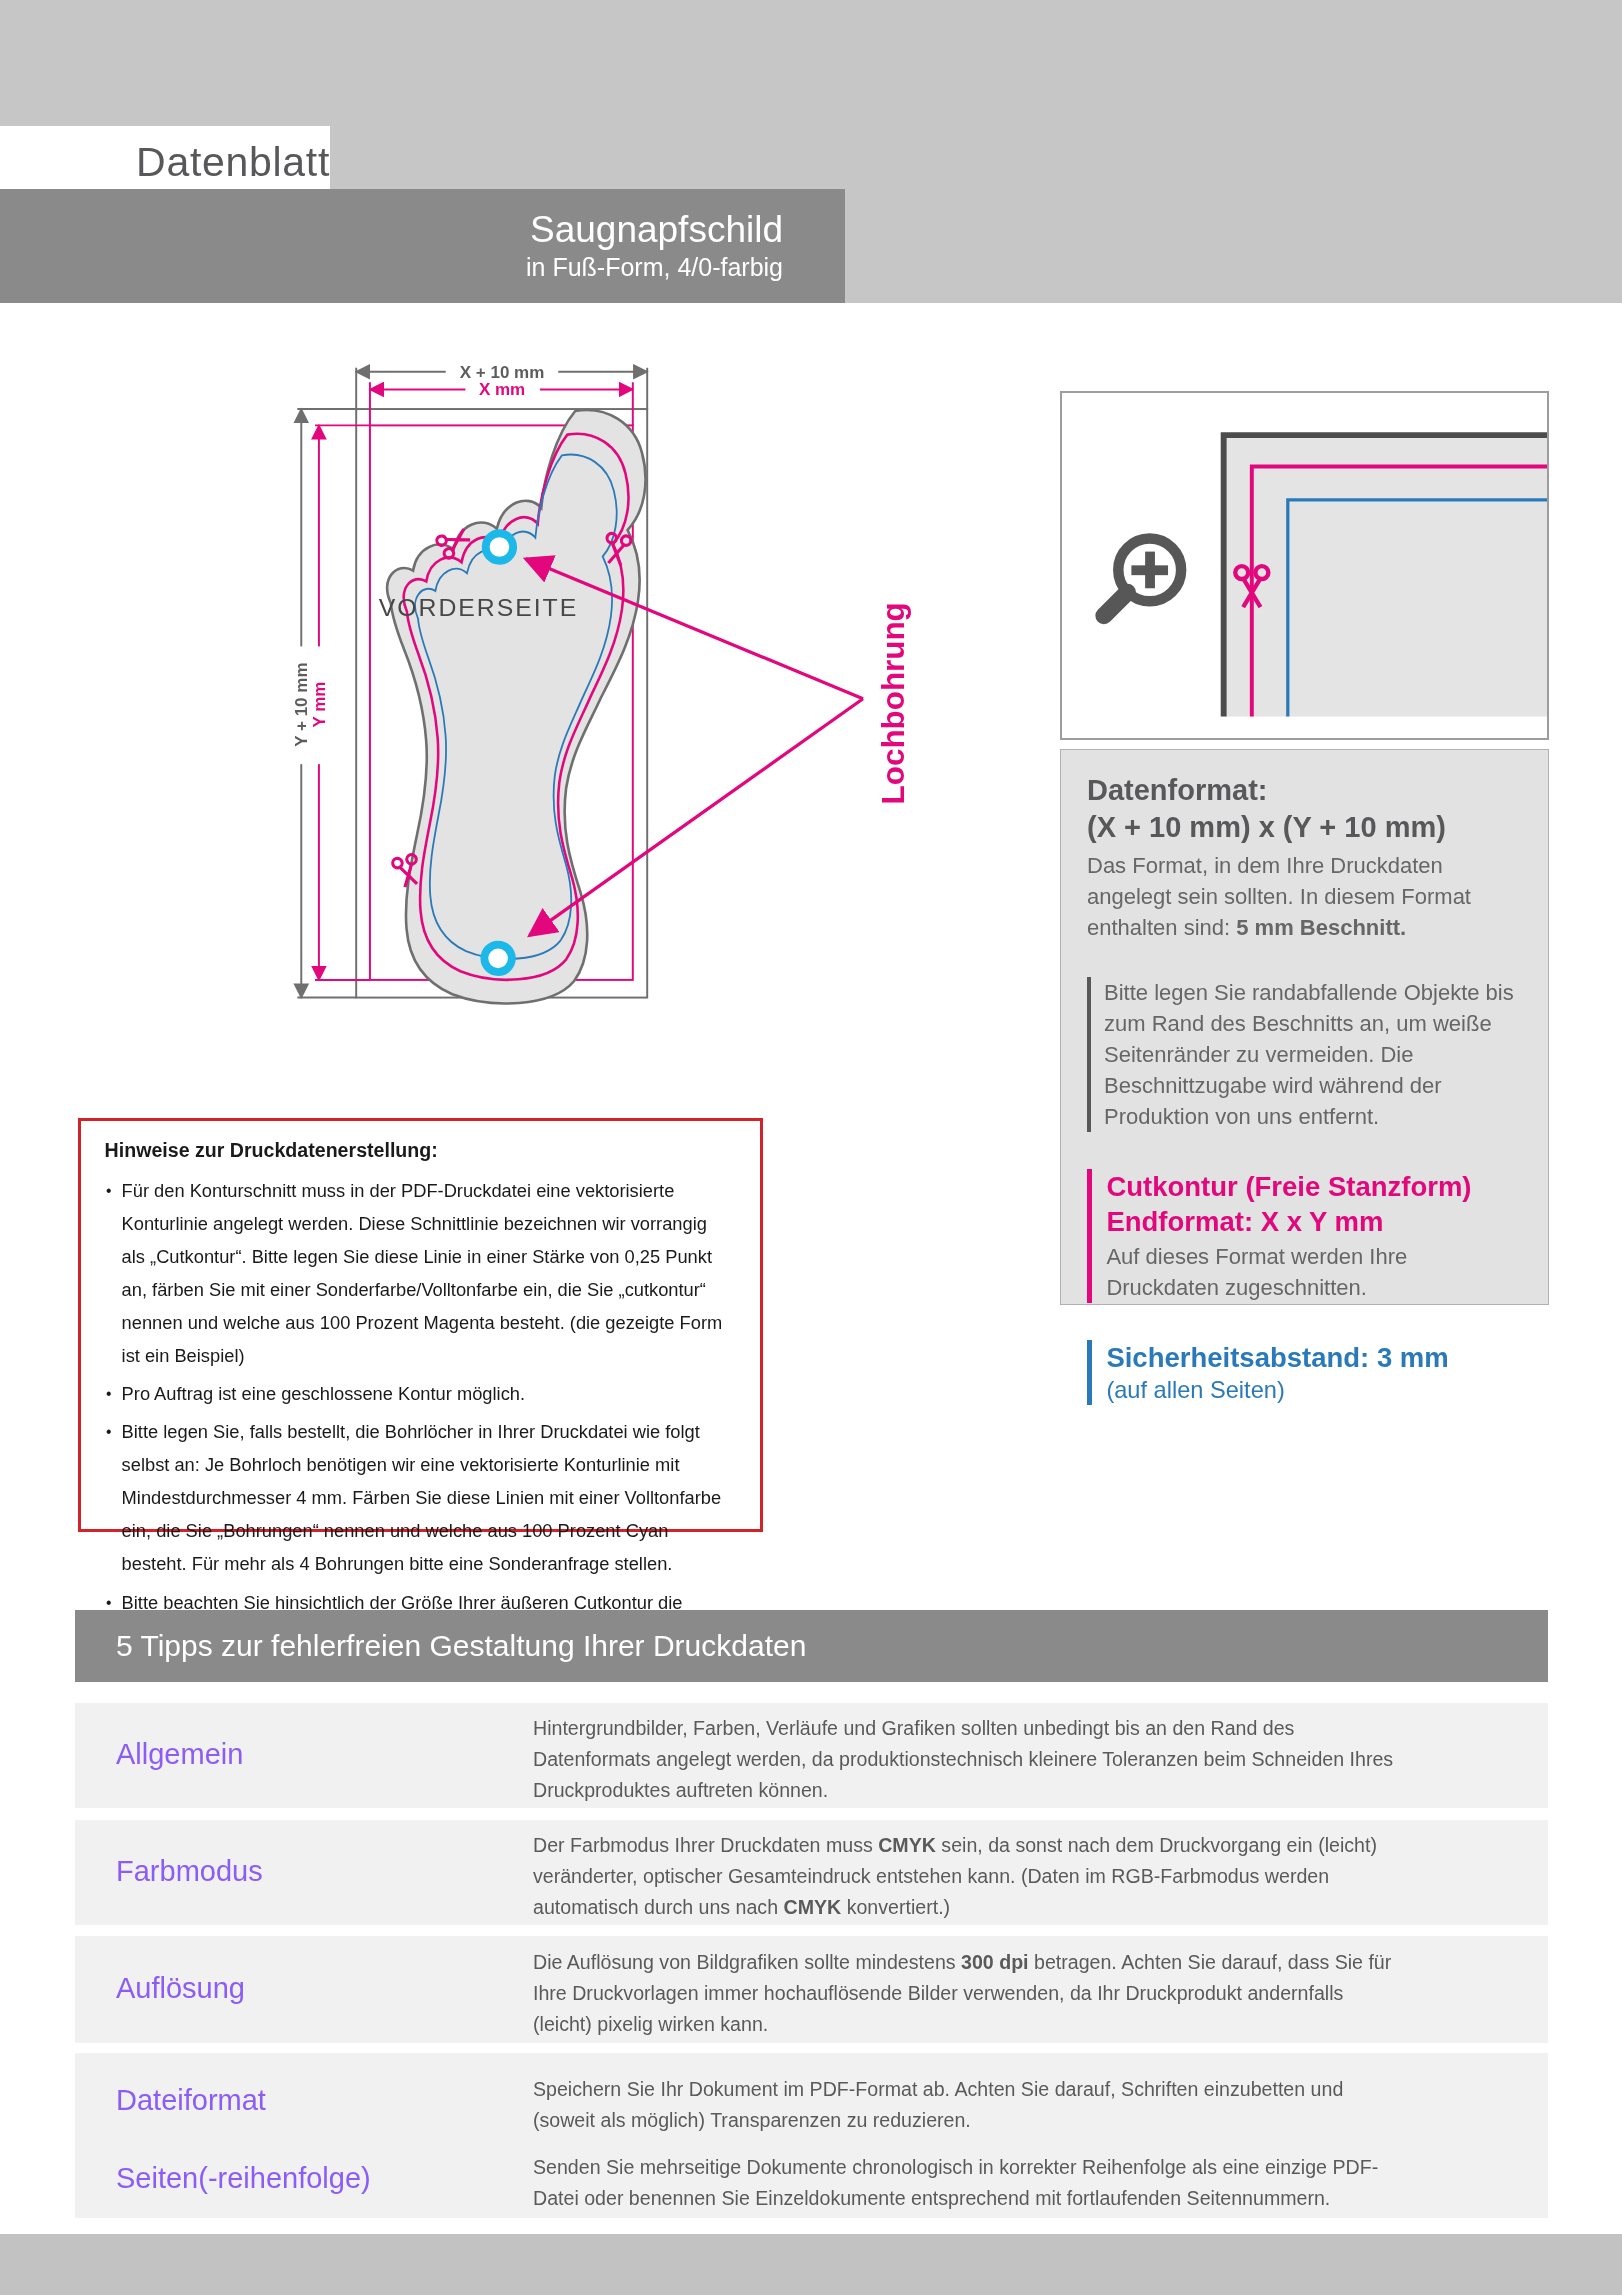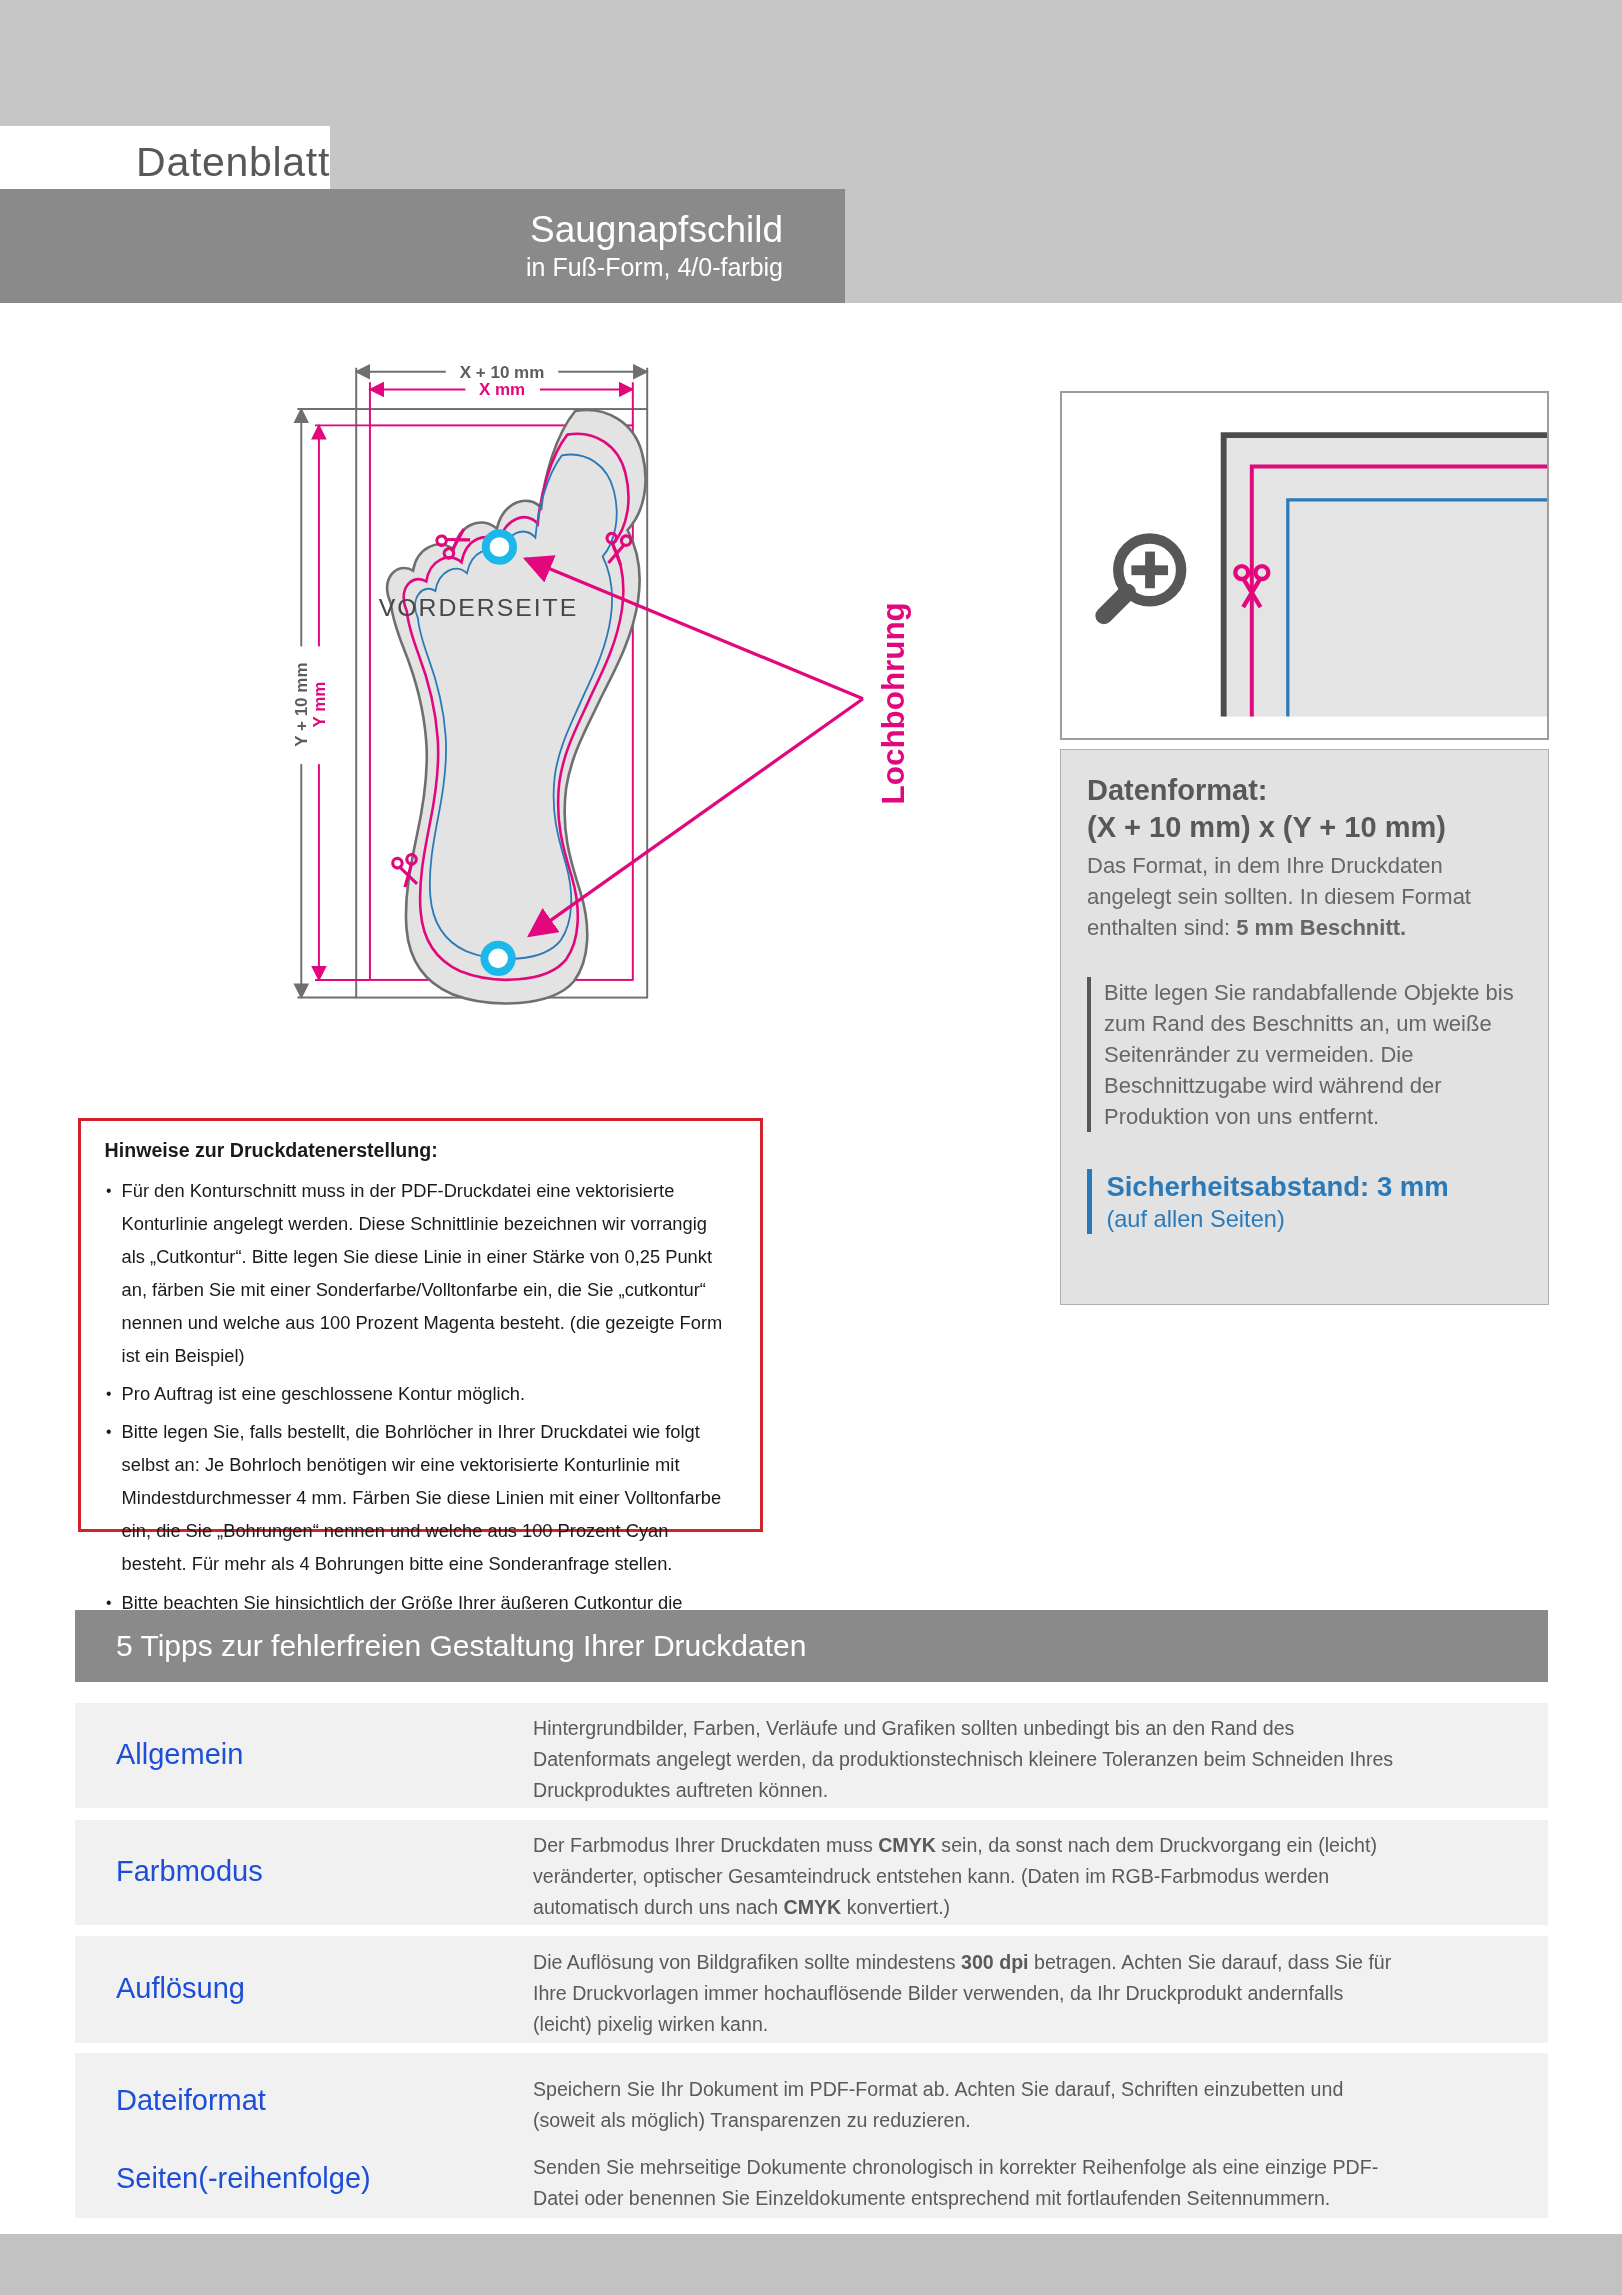--- a/index.html
+++ b/index.html
@@ -60,21 +60,21 @@
   .redbox h3{font-size:19.6px;margin-bottom:11.8px;color:#1a1a1a;}
   .redbox .bullet{position:relative;font-size:18.3px;line-height:33px;
     padding-left:17px;margin-bottom:5.2px;}
   .redbox .bullet::before{content:"•";position:absolute;left:1.3px;top:0;font-size:15.7px;}
   
   .banner{left:75px;top:1610px;width:1473px;height:72px;background:var(--c-bargray);
     display:flex;align-items:center;padding-left:41px;}
   .banner span{color:#fff;font-size:30px;}
   .tiprow{left:75px;width:1473px;background:var(--c-rowbg);}
   .tiprow .lbl{position:absolute;left:41px;top:0;bottom:2px;display:flex;align-items:center;
-    font-size:29px;color:#1d4ed8;}
+    font-size:29px;color:#8b5cf6;}
   .tiprow .desc{position:absolute;left:458px;top:8px;bottom:0;width:870px;
     display:flex;align-items:center;}
   .tiprow .desc > div{font-size:19.6px;line-height:31px;color:var(--c-bodytext);}
   .rb{font-weight:bold;}
   .footer{left:0;top:2234px;width:1623px;height:62px;background:#c2c2c2;}
 </style>
 </head>
 <body>
 
 <div class="abs topband"></div>
@@ -190,20 +190,25 @@
   </svg>
 </div>
 
 <div class="abs panel">
   <h2>Datenformat:</h2>
   <h2>(X + 10 mm) x (Y + 10 mm)</h2>
   <div class="body"><span>Das Format, in dem Ihre Druckdaten angelegt sein sollten. In diesem Format enthalten sind: </span><span class="rb">5 mm Beschnitt.</span></div>
 
   <div class="quote">Bitte legen Sie randabfallende Objekte bis zum Rand des Beschnitts an, um weiße Seitenränder zu vermeiden. Die Beschnittzugabe wird während der Produktion von uns entfernt.</div>
 
+  <div class="block cut">
+    <div class="bh">Cutkontur (Freie Stanzform)</div>
+    <div class="bh">Endformat: X x Y mm</div>
+    <div class="body">Auf dieses Format werden Ihre Druckdaten zugeschnitten.</div>
+  </div>
 
   <div class="block safe">
     <div class="bh">Sicherheitsabstand: 3 mm</div>
     <div class="sub">(auf allen Seiten)</div>
   </div>
 </div>
 
 <div class="abs redbox">
   <h3>Hinweise zur Druckdatenerstellung:</h3>
   <div class="bullet">Für den Konturschnitt muss in der PDF-Druckdatei eine vektorisierte Konturlinie angelegt werden. Diese Schnittlinie bezeichnen wir vorrangig als „Cutkontur“. Bitte legen Sie diese Linie in einer Stärke von 0,25 Punkt an, färben Sie mit einer Sonderfarbe/Volltonfarbe ein, die Sie „cutkontur“ nennen und welche aus 100 Prozent Magenta besteht. (die gezeigte Form ist ein Beispiel)</div>

